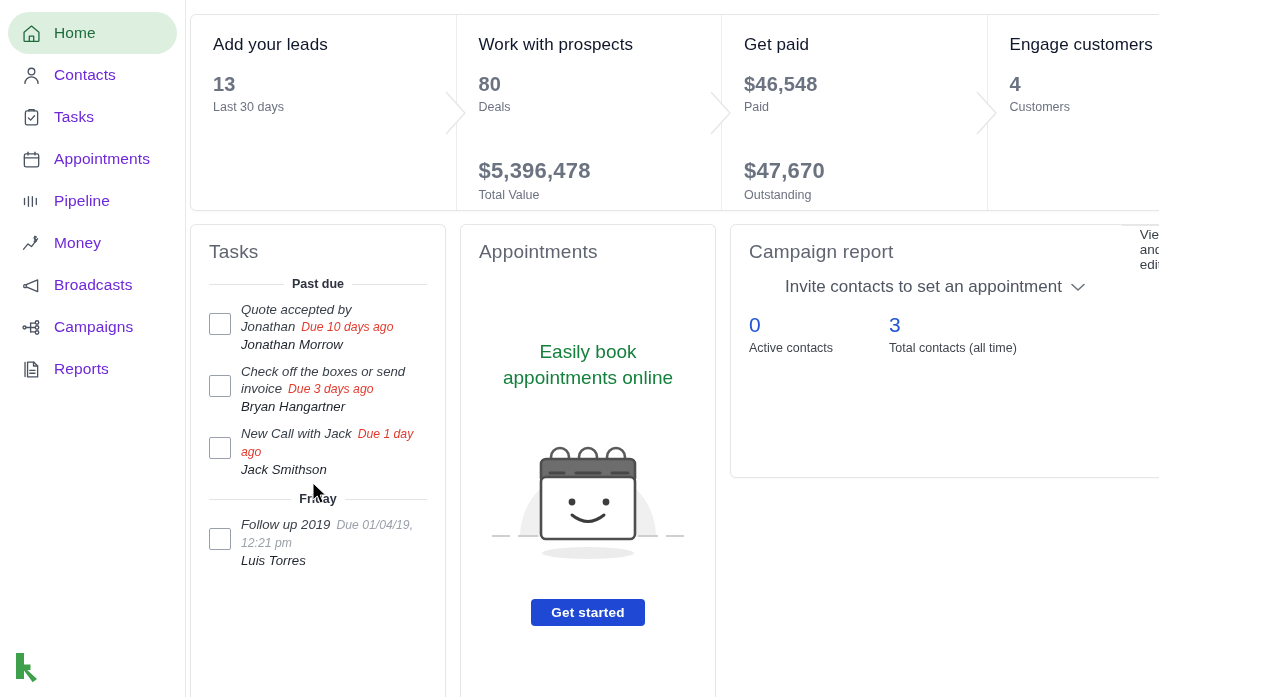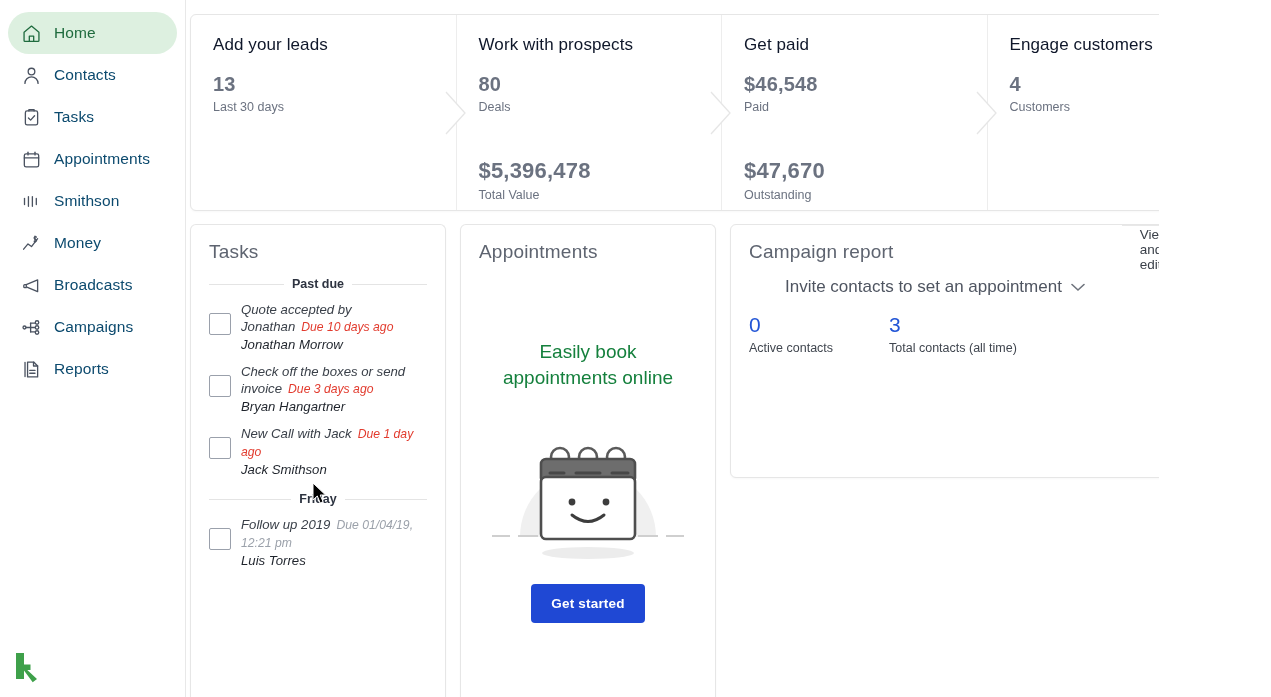--- a/index.html
+++ b/index.html
@@ -17,21 +17,21 @@
     background: #ffffff;
     border-right: 1px solid #e8e8e8;
     position: relative;
     padding-top: 12px;
   }
   .nav-item {
     display: flex; align-items: center;
     height: 42px; margin: 0 8px;
     padding-left: 10px;
     border-radius: 21px;
-    color: #0c4a6e;
+    color: #6d28d9;
     font-size: 15.5px;
     letter-spacing: .1px;
     cursor: pointer;
   }
   .nav-item + .nav-item { margin-top: 0px; }
   .nav-item .nico { width: 26px; height: 22px; flex: 0 0 26px; display: flex; align-items: center; justify-content: center; margin-right: 10px; }
   .nav-item .nico svg { display: block; }
   .nav-item.active { background: #ddf0e0; color: #1f6b3e; }
   .nav-item.active .nico svg { stroke: #1f6b3e; }
   .nav-label { line-height: 1; }
@@ -103,24 +103,24 @@
   .task-line { font-size: 13.2px; color: #3a4049; line-height: 17px; }
   .due-red { color: #e23b2e; font-size: 12.2px; }
   .due-grey { color: #9ba1aa; font-size: 12.2px; }
   .task-owner { font-size: 13.2px; color: #1f242c; line-height: 17px; }
 
   
   .ap-empty { text-align: center; padding-top: 76px; }
   .ap-empty-title { font-size: 19px; color: #15803d; line-height: 26px; font-weight: 400; padding: 0 32px; }
   .ap-illu { margin-top: 24px; display: flex; justify-content: center; }
   .ap-btn {
-    display: inline-block; margin-top: 19px;
+    display: inline-block; margin-top: 34px;
     background: #1f48d4; color: #ffffff;
     font-size: 13.5px; font-weight: 700;
-    padding: 12px 20px; border-radius: 4px; border: none;
+    padding: 6px 20px; border-radius: 4px; border: none;
     cursor: pointer; letter-spacing: .2px;
   }
 
   
   .camp-body { flex: 1 1 auto; padding: 0 18px; }
   .camp-select {
     margin-top: 14px; font-size: 17px; color: #4f5561;
     display: inline-flex; align-items: center; gap: 9px; cursor: pointer; margin-left: 36px;
   }
   .camp-stats { display: flex; margin-top: 16px; }
@@ -186,21 +186,21 @@
         </div>
         <div class="nav-item">
           <span class="nico">
             <svg width="21" height="21" viewBox="0 0 24 24" fill="none" stroke="#4a5260" stroke-width="1.5" stroke-linecap="round" stroke-linejoin="round">
               <path d="M4 8.5 v7"></path>
               <path d="M8.5 6.5 v11"></path>
               <path d="M13 6.5 v11"></path>
               <path d="M17.5 8.5 v7"></path>
             </svg>
           </span>
-          <span class="nav-label">Smithson</span>
+          <span class="nav-label">Pipeline</span>
         </div>
         <div class="nav-item">
           <span class="nico">
             <svg width="21" height="21" viewBox="0 0 24 24" fill="none" stroke="#4a5260" stroke-width="1.5" stroke-linecap="round" stroke-linejoin="round">
               <path d="M3 18.5 L8 12.5 L12 15.5 L19 6.5"></path>
               <path d="M16 3.5 v6"></path>
               <path d="M17.6 4.6 a1.6 1.6 0 0 0-2.6 1.2 c0 1.7 2.8 1 2.8 2.6 a1.6 1.6 0 0 1-2.7 1.1"></path>
             </svg>
           </span>
           <span class="nav-label">Money</span>

